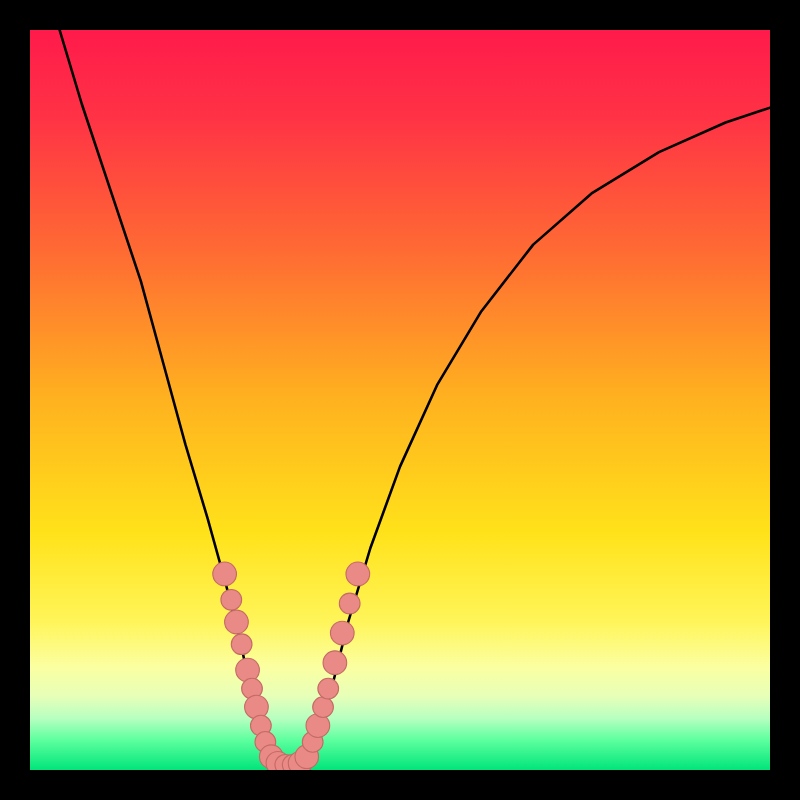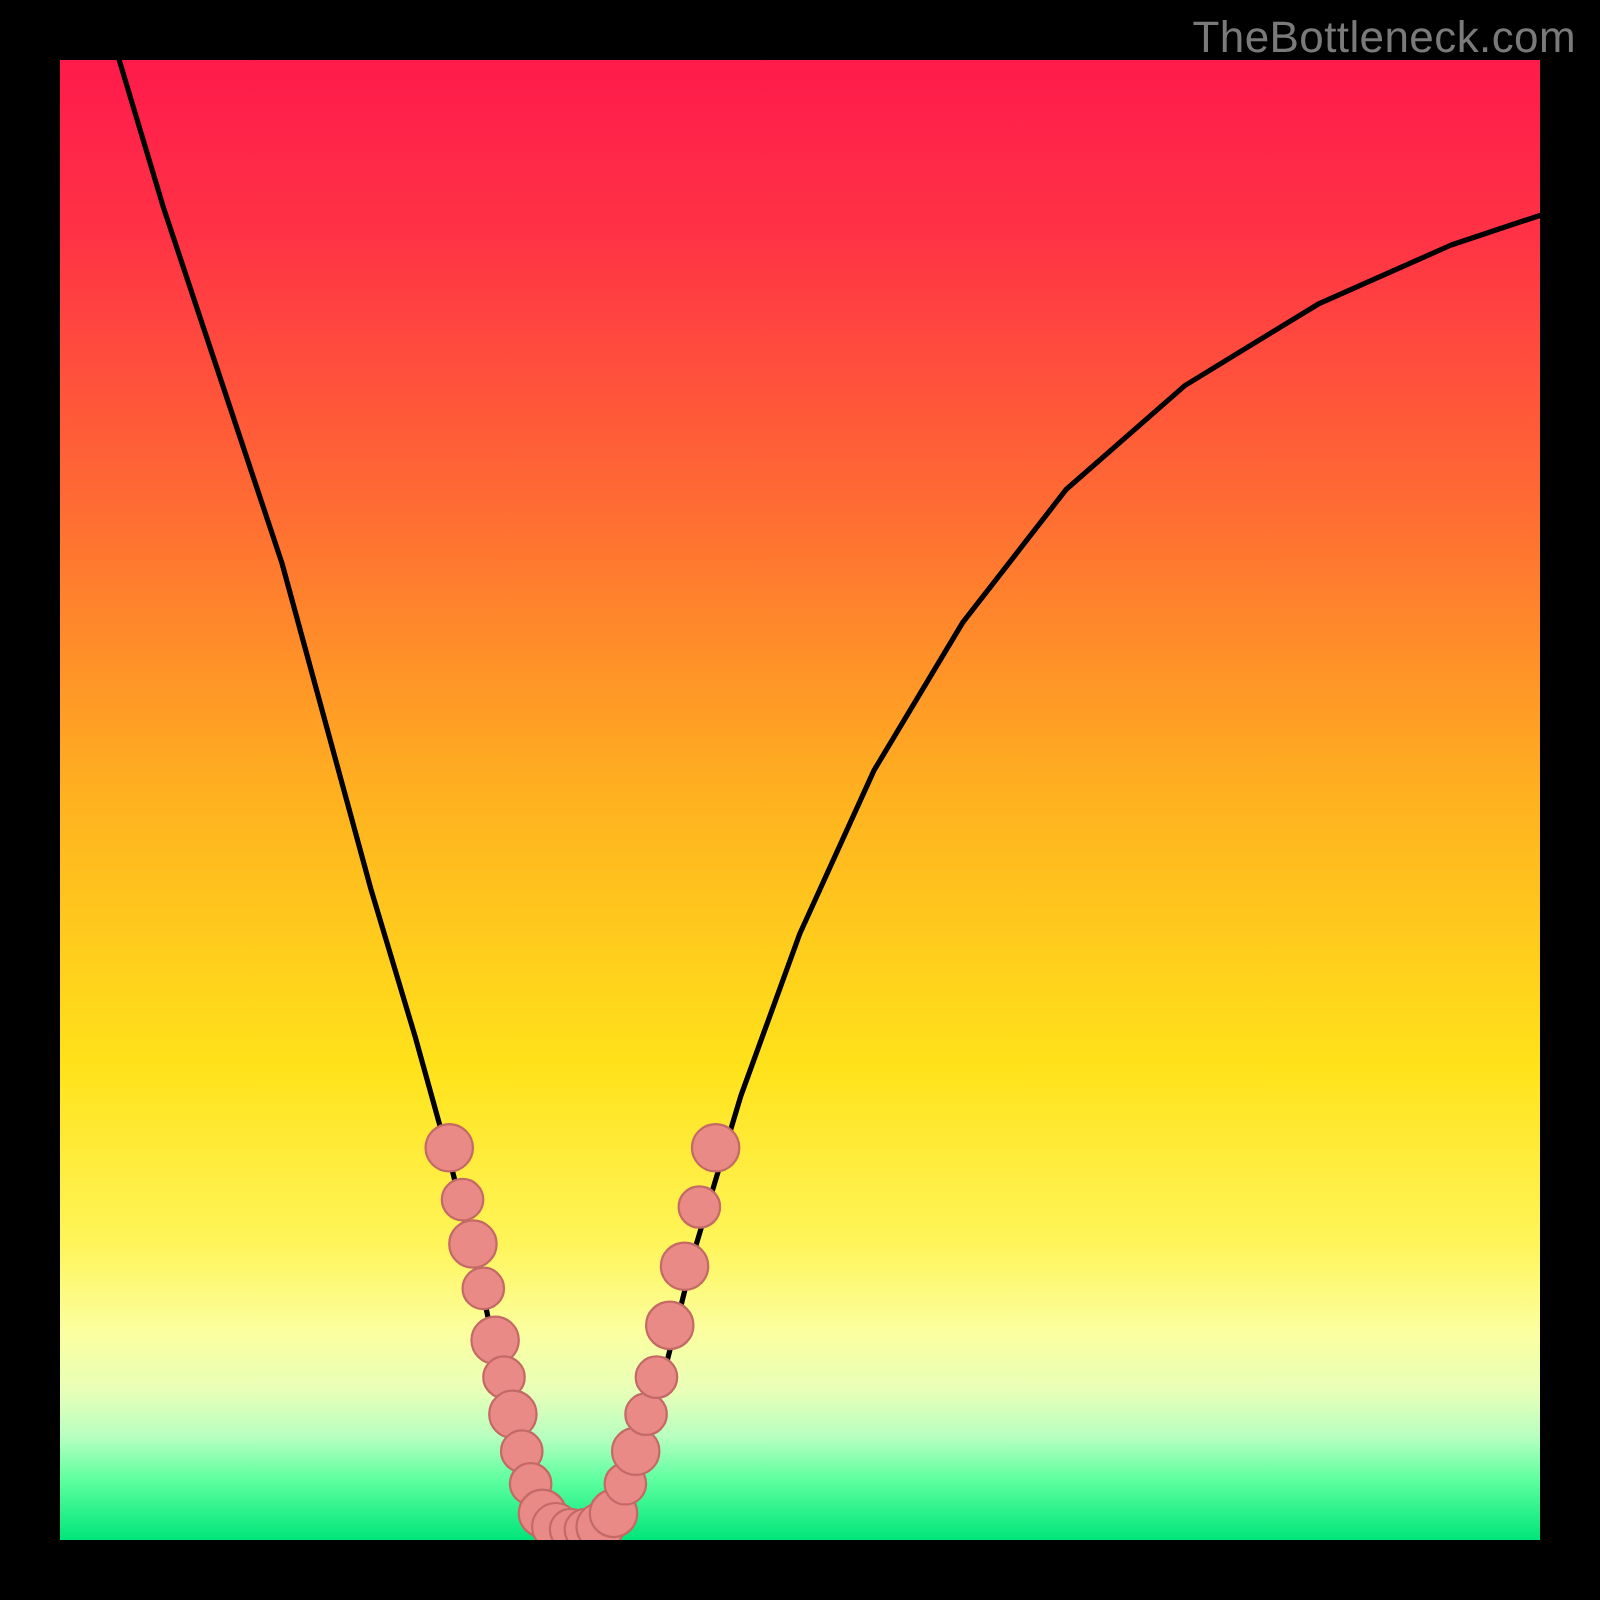--- a/index.html
+++ b/index.html
@@ -46,21 +46,20 @@
     top: 0; left: 0;
     width: 100%;
     height: 100%;
   }
 </style>
 </head>
 <body>
 
 <div class="frame">
 
-  <div class="watermark">TheBottleneck.com</div>
 
   <div class="plot-area">
 
     <svg class="gradient" viewBox="0 0 100 100" preserveAspectRatio="none">
       <defs>
         <linearGradient id="bg" x1="0" y1="0" x2="0" y2="1">
             <stop offset="0%" stop-color="#ff1a4b"></stop>
             <stop offset="12%" stop-color="#ff3345"></stop>
             <stop offset="30%" stop-color="#ff6b33"></stop>
             <stop offset="50%" stop-color="#ffb21f"></stop>

